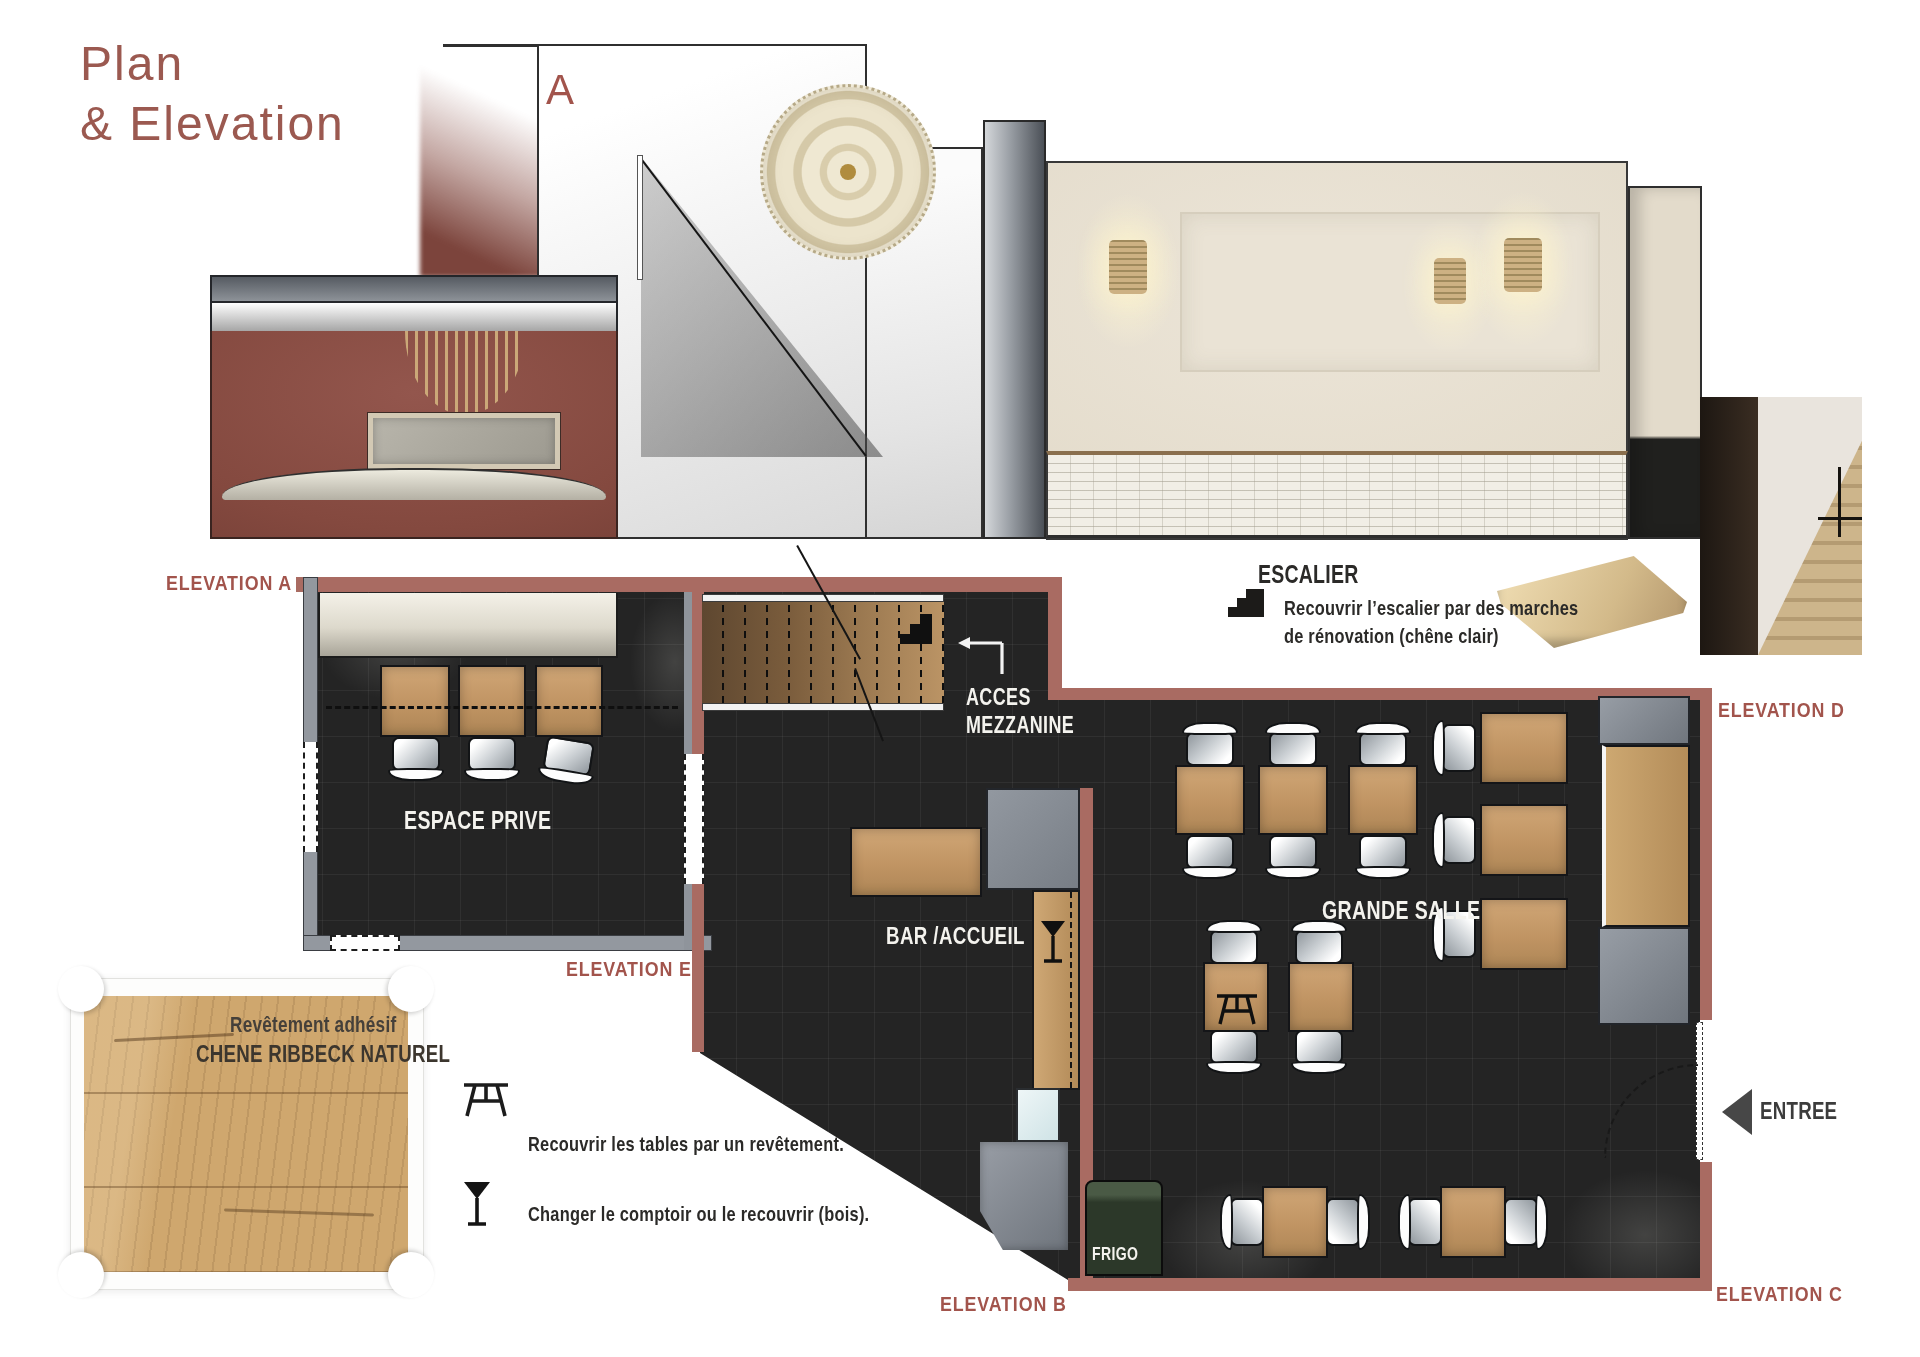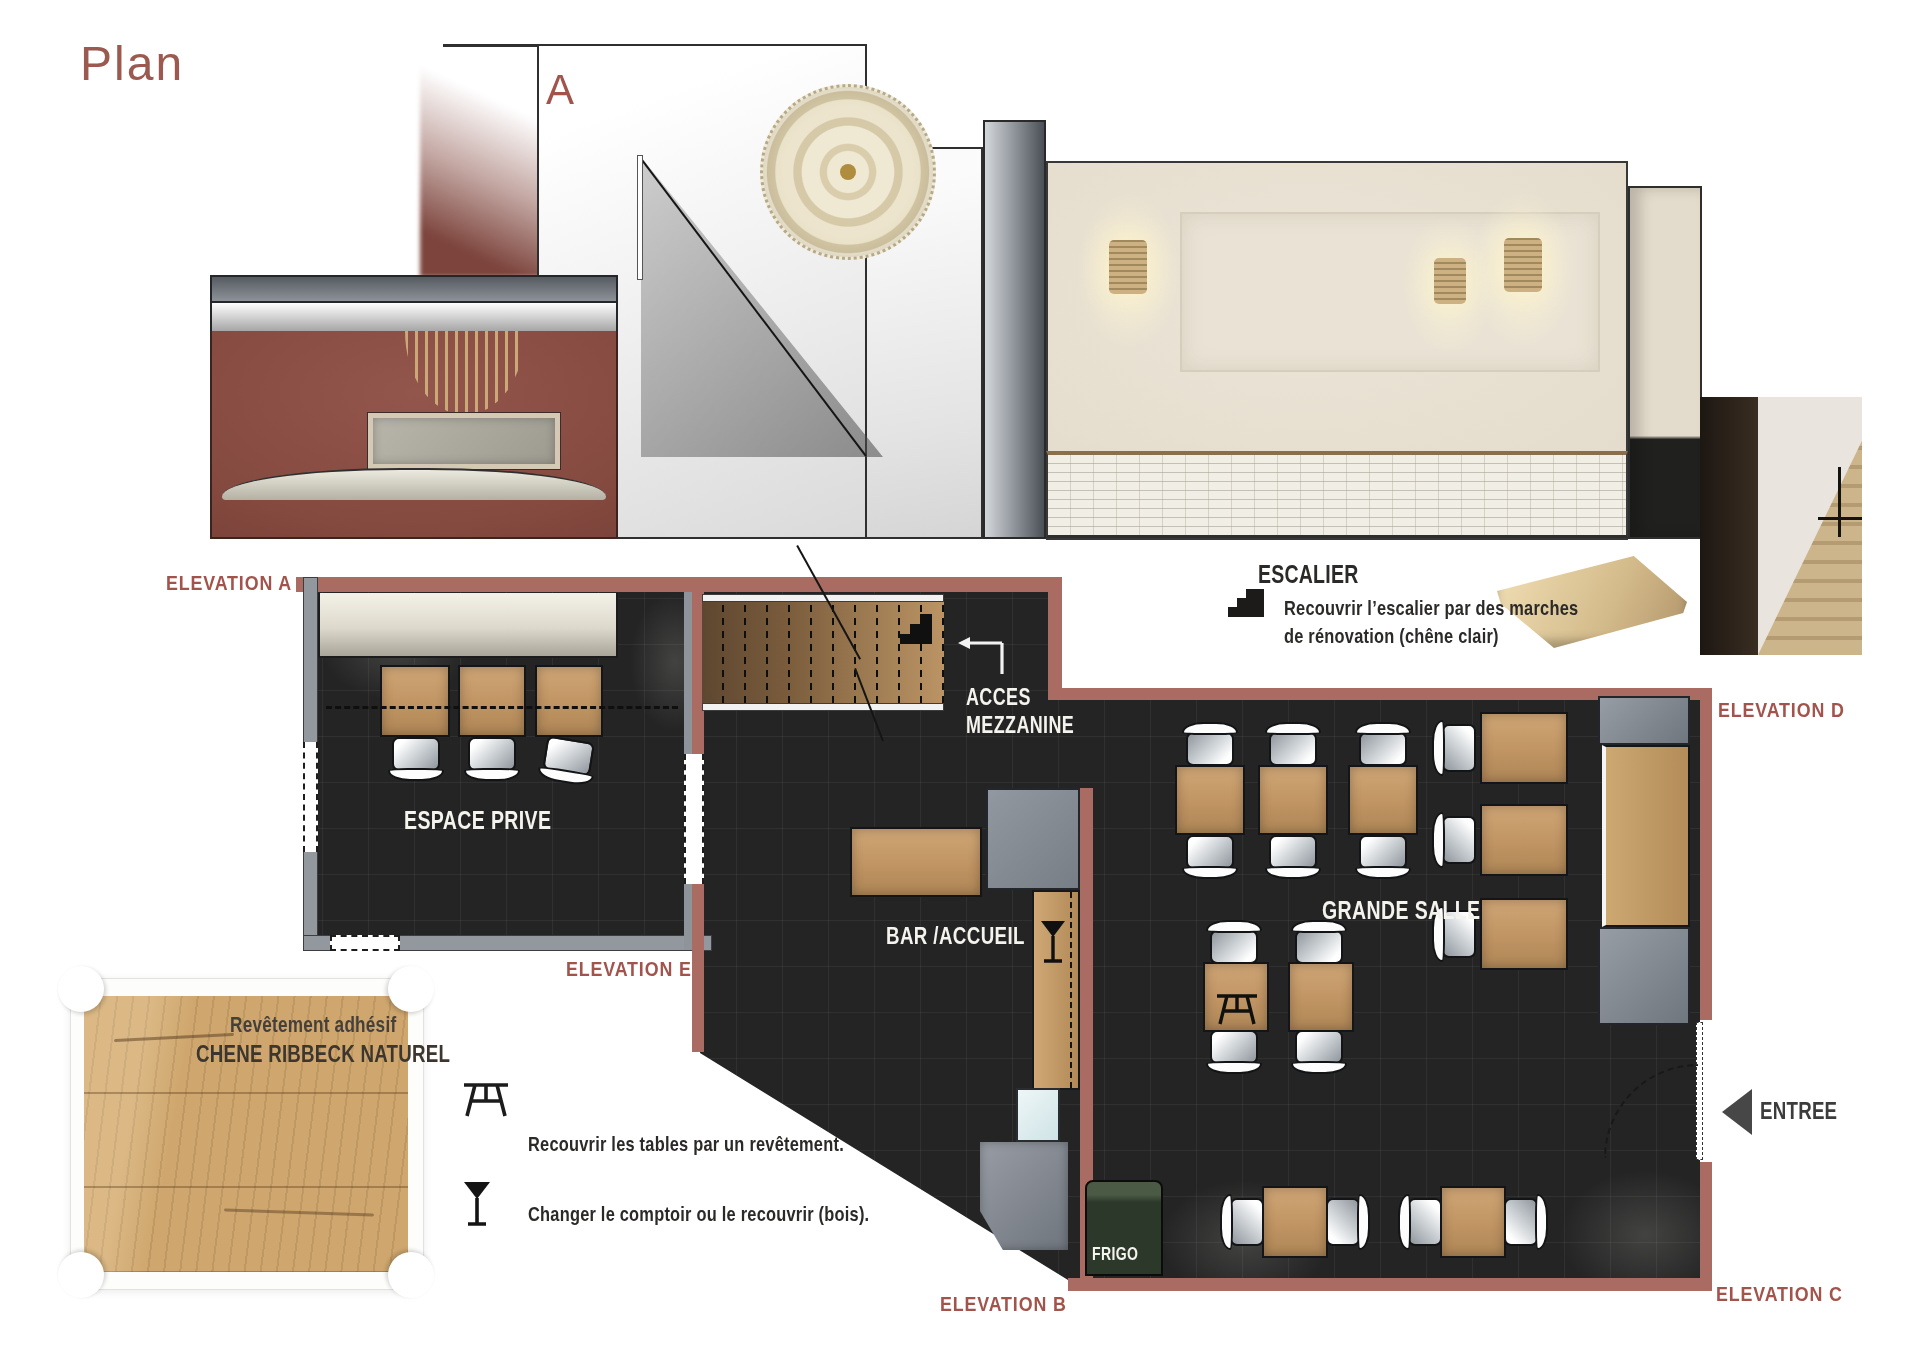--- a/index.html
+++ b/index.html
@@ -33,20 +33,21 @@
   .glow{position:absolute;pointer-events:none;background:radial-gradient(closest-side,rgba(255,255,245,.14),rgba(255,255,245,0));}
   .dash-open{position:absolute;background:#ffffff;border-left:2px dashed #1d1d1d;border-right:2px dashed #1d1d1d;box-sizing:border-box;}
   .cutline{position:absolute;height:0;border-top:2px solid #151515;transform-origin:0 0;}
 </style>
 </head>
 <body>
 
 <div id="stage">
 
   <div class="title-line" style="left:80px;top:36px;">Plan</div>
+  <div class="title-line" style="left:80px;top:96px;">&amp; Elevation</div>
 
   <div class="abs" style="left:420px;top:44px;width:150px;height:233px;background:linear-gradient(205deg,rgba(122,58,48,0) 30%,rgba(122,58,48,.45) 58%,#7c443c 85%);filter:blur(2px);"></div>
 
   <div class="abs" style="left:443px;top:44px;width:424px;height:3px;background:#2f2f2f;"></div>
 
   <div class="abs" style="left:537px;top:44px;width:330px;height:495px;background:linear-gradient(160deg,#ffffff 15%,#ececec 60%,#dadada 100%);border:2px solid #2f2f2f;box-sizing:border-box;"></div>
   <div class="abs" style="left:865px;top:147px;width:118px;height:392px;background:linear-gradient(170deg,#fbfbfb 10%,#e4e4e4 70%,#d5d5d5 100%);border:2px solid #2f2f2f;box-sizing:border-box;"></div>
 
   <div class="abs" style="left:641px;top:157px;width:242px;height:300px;clip-path:polygon(0 0,100% 100%,0 100%);background:linear-gradient(135deg,rgba(150,150,150,.45),rgba(70,70,70,.55));"></div>
   <div class="cutline" style="left:641px;top:157px;width:374px;transform:rotate(52.9deg);"></div>

